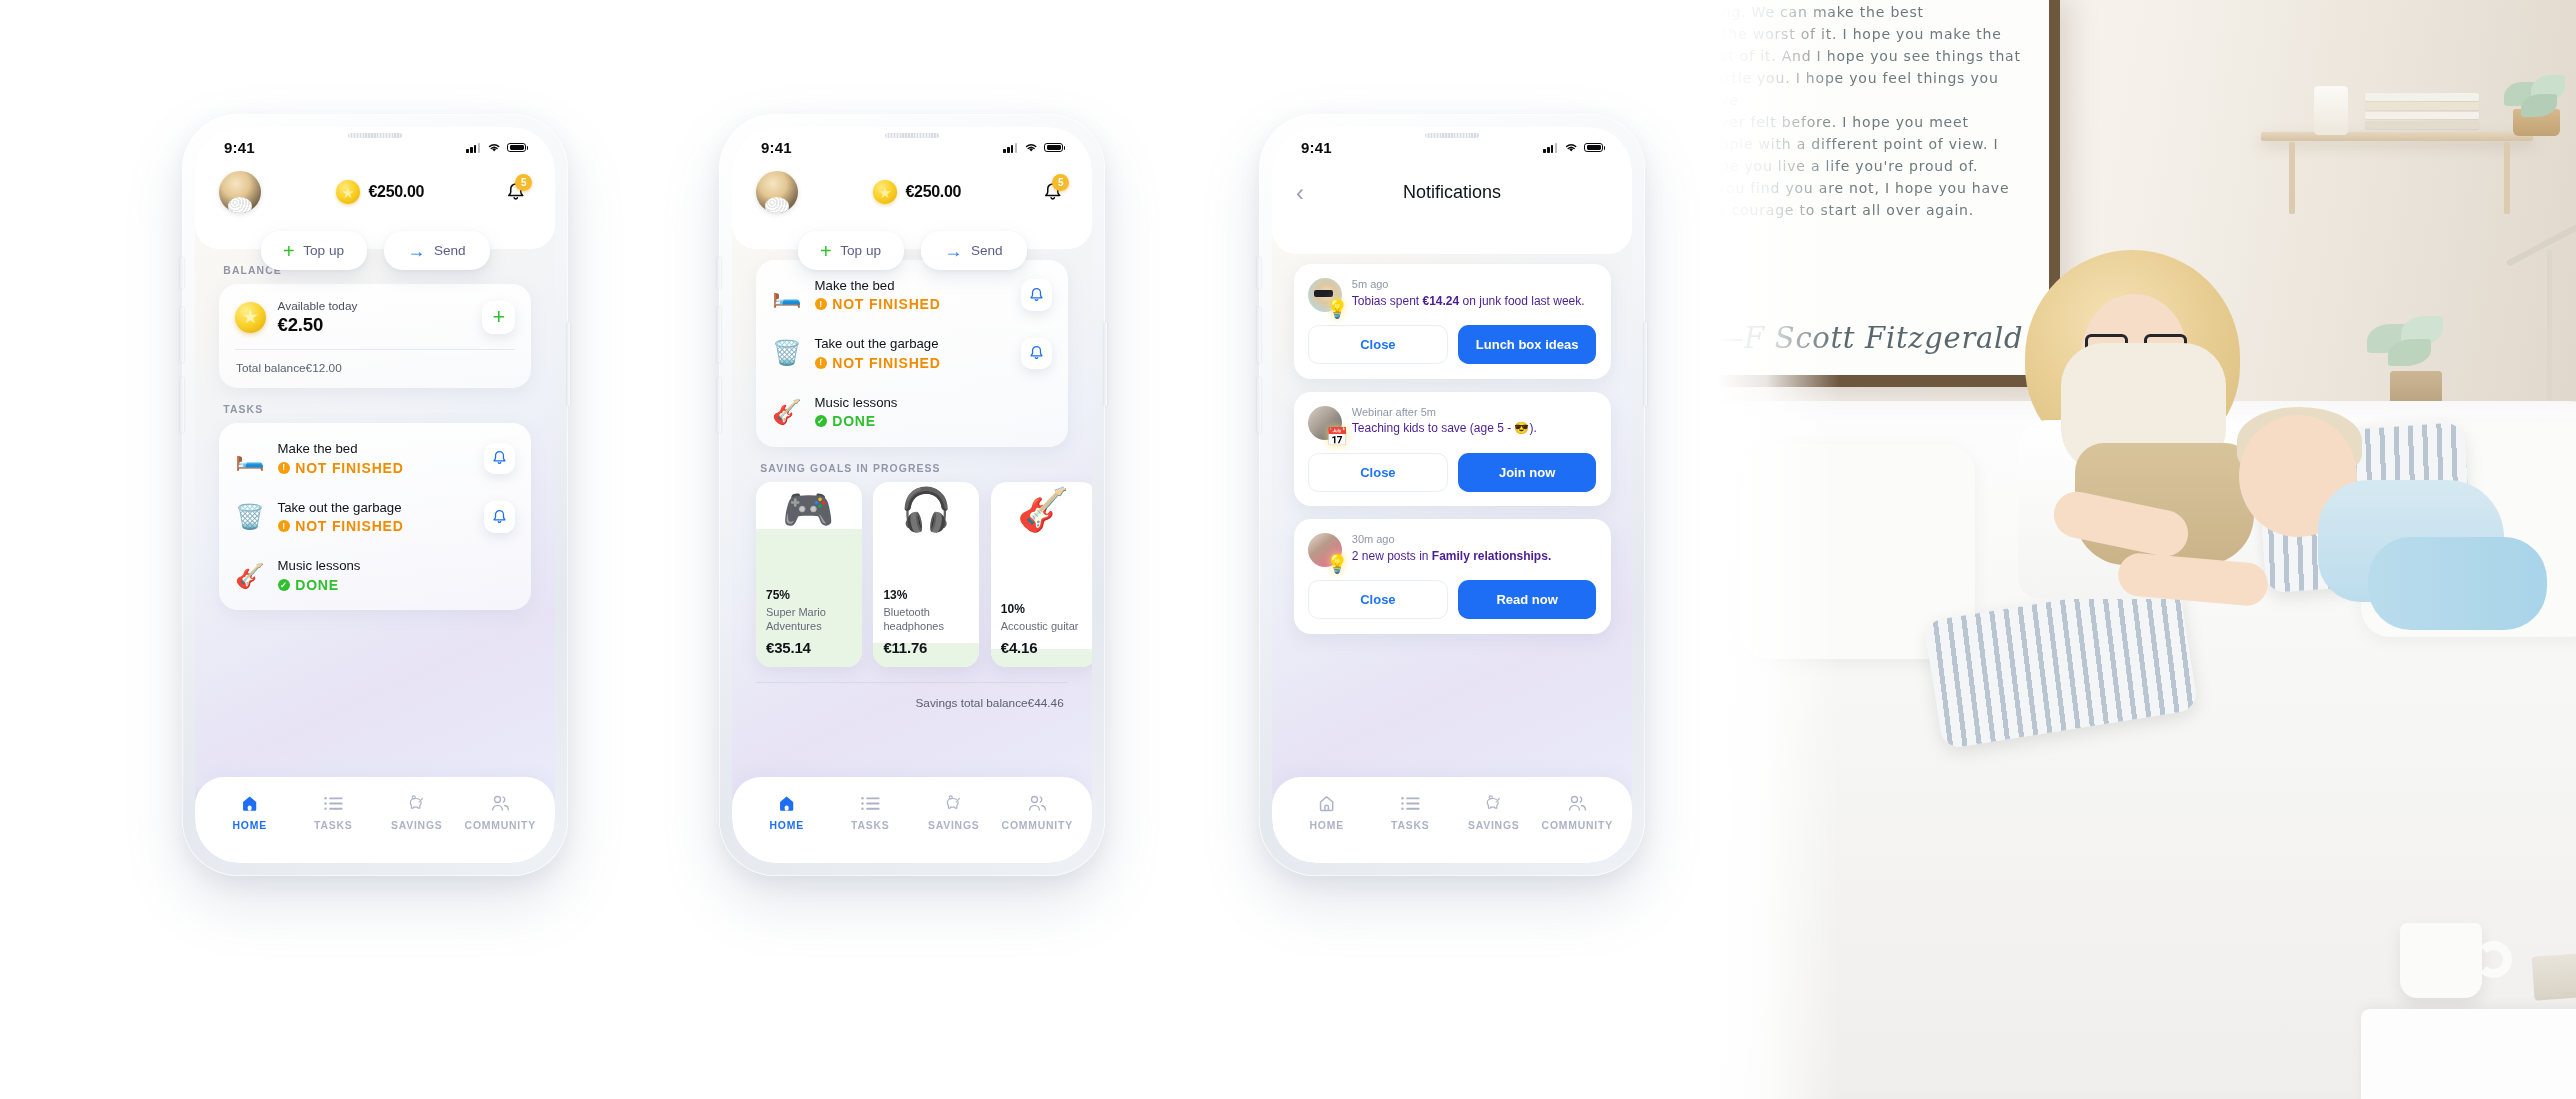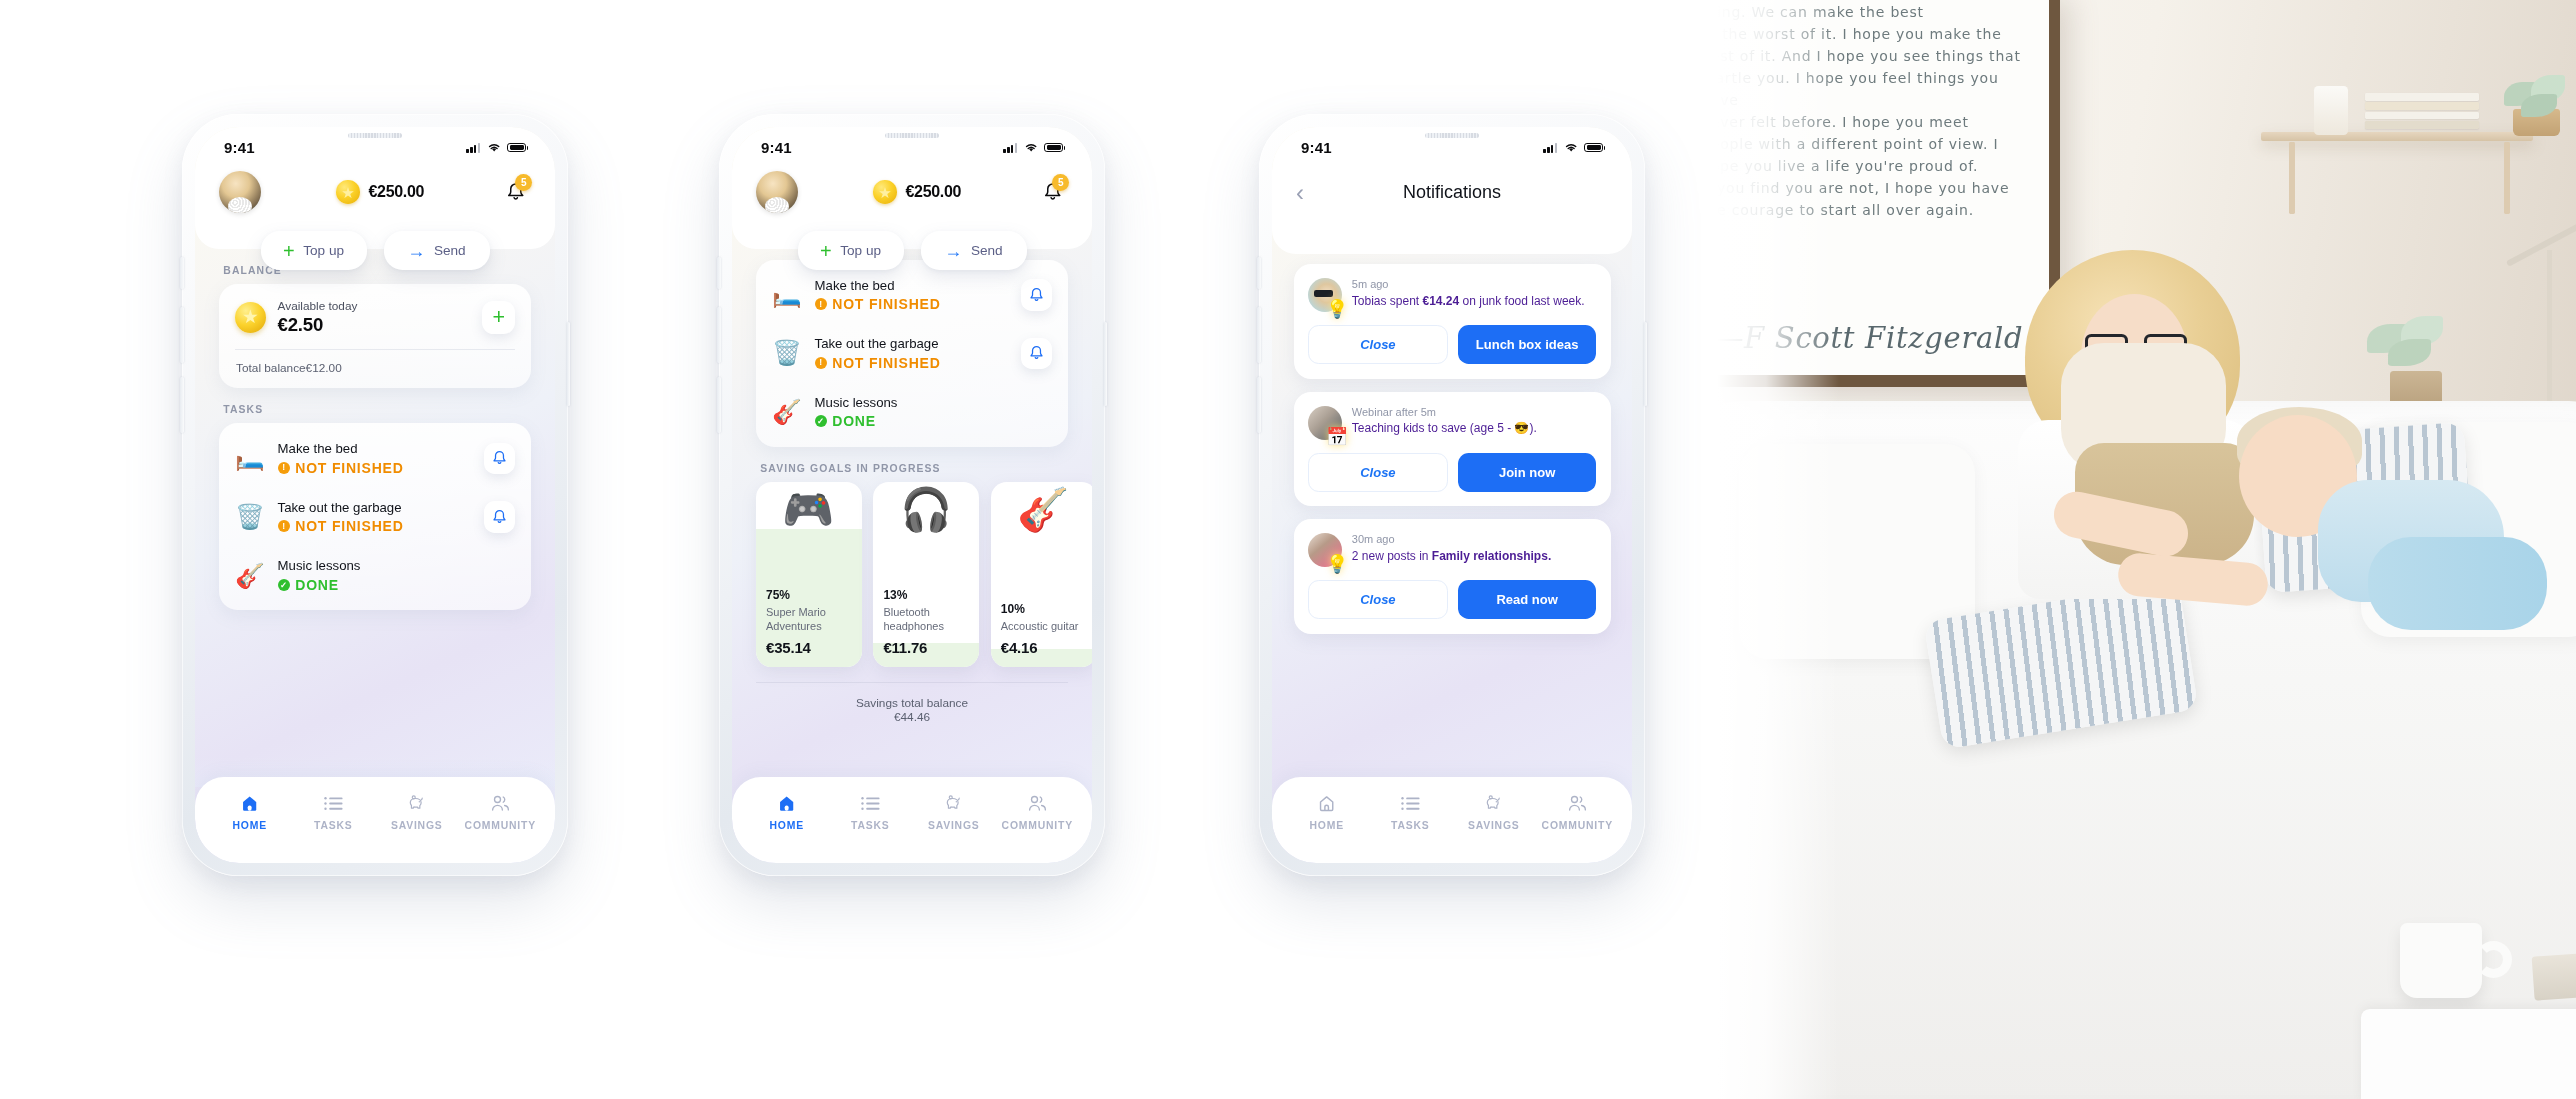--- a/index.html
+++ b/index.html
@@ -301,21 +301,21 @@
     background:#ffffff; border-radius:15.7px; overflow:hidden;
     box-shadow: 0 5.7px 15.7px rgba(120,135,165,.13);
   }
   .goal-fill { position:absolute; left:0; right:0; bottom:0; background:#e9f5e4; }
   .goal-inner { position:relative; z-index:2; height:100%; display:flex; flex-direction:column; }
   .goal-emoji { font-size:42px; text-align:center; padding-top:5.7px; line-height:1.05; }
   .goal-meta { margin-top:auto; padding: 0 10px 11.4px 10px; }
   .goal-pct { font-size:12px; font-weight:800; color:#10131a; }
   .goal-name { font-size:11px; color:#666b7a; line-height:1.22; margin-top:4.3px; }
   .goal-amt { font-size:15px; font-weight:700; color:#10131a; margin-top:5.7px; letter-spacing:-0.2px; }
-  .savings-total { display:flex;align-items:center;justify-content:flex-end; padding: 13px 4.3px 0 4.3px; border-top:0.7px solid rgba(140,150,175,.16); margin-top:14.3px;flex-direction:column;}
+  .savings-total { display:flex;align-items:center;justify-content:flex-end; padding: 13px 4.3px 0 4.3px; border-top:0.7px solid rgba(140,150,175,.16); margin-top:14.3px;}
   .savings-total span { font-size:11.8px; color:#5b6070; }
 
   
   .nav-header {
     position:absolute; left:0;right:0; top:37px; height:57px; z-index:12;
     display:flex; align-items:center; padding: 0 24px;
   }
   .back-chevron { font-size:24px; color:#9aa0b4; line-height:1; width:29px; }
   .nav-title { flex:1; text-align:center; font-size:18px; font-weight:500; color:#10131a; margin-left:-29px; }
 
@@ -338,21 +338,21 @@
     position:absolute; right:-7.2px; bottom:-5.7px; font-size:18px; line-height:1;
     filter: drop-shadow(0 0 4.3px rgba(255,225,120,.9));
   }
   .notif-texts { flex:1; }
   .notif-time { font-size:11px; color:#9096a8; }
   .notif-msg { font-size:12px; color:#4c1d95; line-height:1.33; margin-top:3.6px; }
   .notif-msg b { font-weight:700; }
   .notif-actions { display:flex; gap:10px; margin-top:13px; }
   .n-btn { flex:1; height:39px; border-radius:10.7px; display:flex;align-items:center;justify-content:center;
            font-size:13px; font-weight:700; }
-  .n-btn.ghost { background:#fff; border:1.1px solid #e6eefb; color:#1d74f5;font-style:italic; }
+  .n-btn.ghost { background:#fff; border:1.1px solid #e6eefb; color:#1d74f5; }
   .n-btn.soft  { background:#eaf2fe; color:#1d74f5; }
   .n-btn.solid { background:#1d6ef5; color:#fff; }
 
   
   .bottom-nav {
     position:absolute; left:0; right:0; bottom:0; height:86px; z-index:20;
     background:#fff; border-radius:29px 29px 44px 44px;
     display:flex; align-items:flex-start; justify-content:space-around;
     padding: 15.7px 13px 0 13px;
     box-shadow: 0 -4.3px 15.7px rgba(120,135,165,.07);

